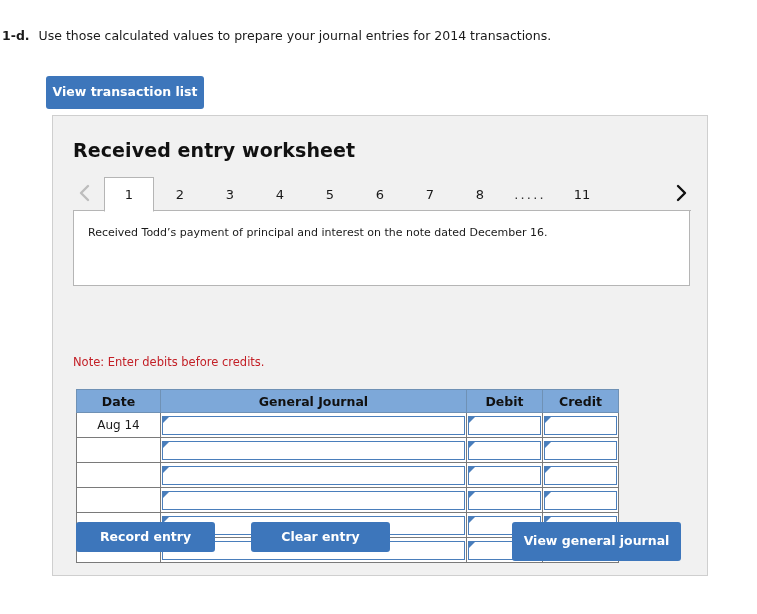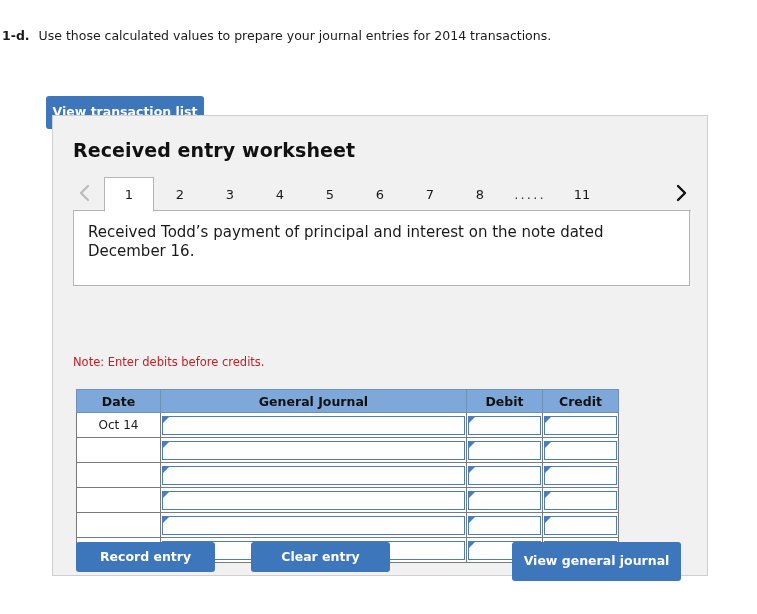--- a/index.html
+++ b/index.html
@@ -40,21 +40,20 @@
     border: none;
     border-radius: 3px;
     text-align: center;
     cursor: pointer;
     font-family: "DejaVu Sans", "Liberation Sans", sans-serif;
     padding: 0;
     line-height: 1;
     display: flex;
     align-items: center;
     justify-content: center;
-    margin-top: 20px;
   }
   .view-transaction-btn {
     position: absolute;
     left: 46px;
     top: 76px;
     width: 158px;
     height: 33px;
   }
 
   
@@ -157,21 +156,21 @@
     background: #ffffff;
     border: 1px solid #b5b5b5;
     box-sizing: border-box;
     z-index: 1;
   }
   .desctext {
     position: absolute;
     left: 14px;
     top: 12px;
     width: 560px;
-    font-size: 15px;
+    font-size: 11px;
     line-height: 19px;
     color: #1a1a1a;
   }
 
   
   .note {
     position: absolute;
     left: 20px;
     top: 195px;
     font-size: 11.5px;
@@ -342,21 +341,21 @@
     <thead>
       <tr>
         <th class="col-date">Date</th>
         <th class="col-gj">General Journal</th>
         <th class="col-debit">Debit</th>
         <th class="col-credit">Credit</th>
       </tr>
     </thead>
     <tbody>
         <tr>
-          <td class="date-cell"><span>Oct 14</span></td>
+          <td class="date-cell"><span>Aug 14</span></td>
           <td class="field-cell">
             <div class="field">
               <span class="marker"></span>
             </div>
           </td>
           <td class="field-cell">
             <div class="field">
               <span class="marker"></span>
             </div>
           </td>

